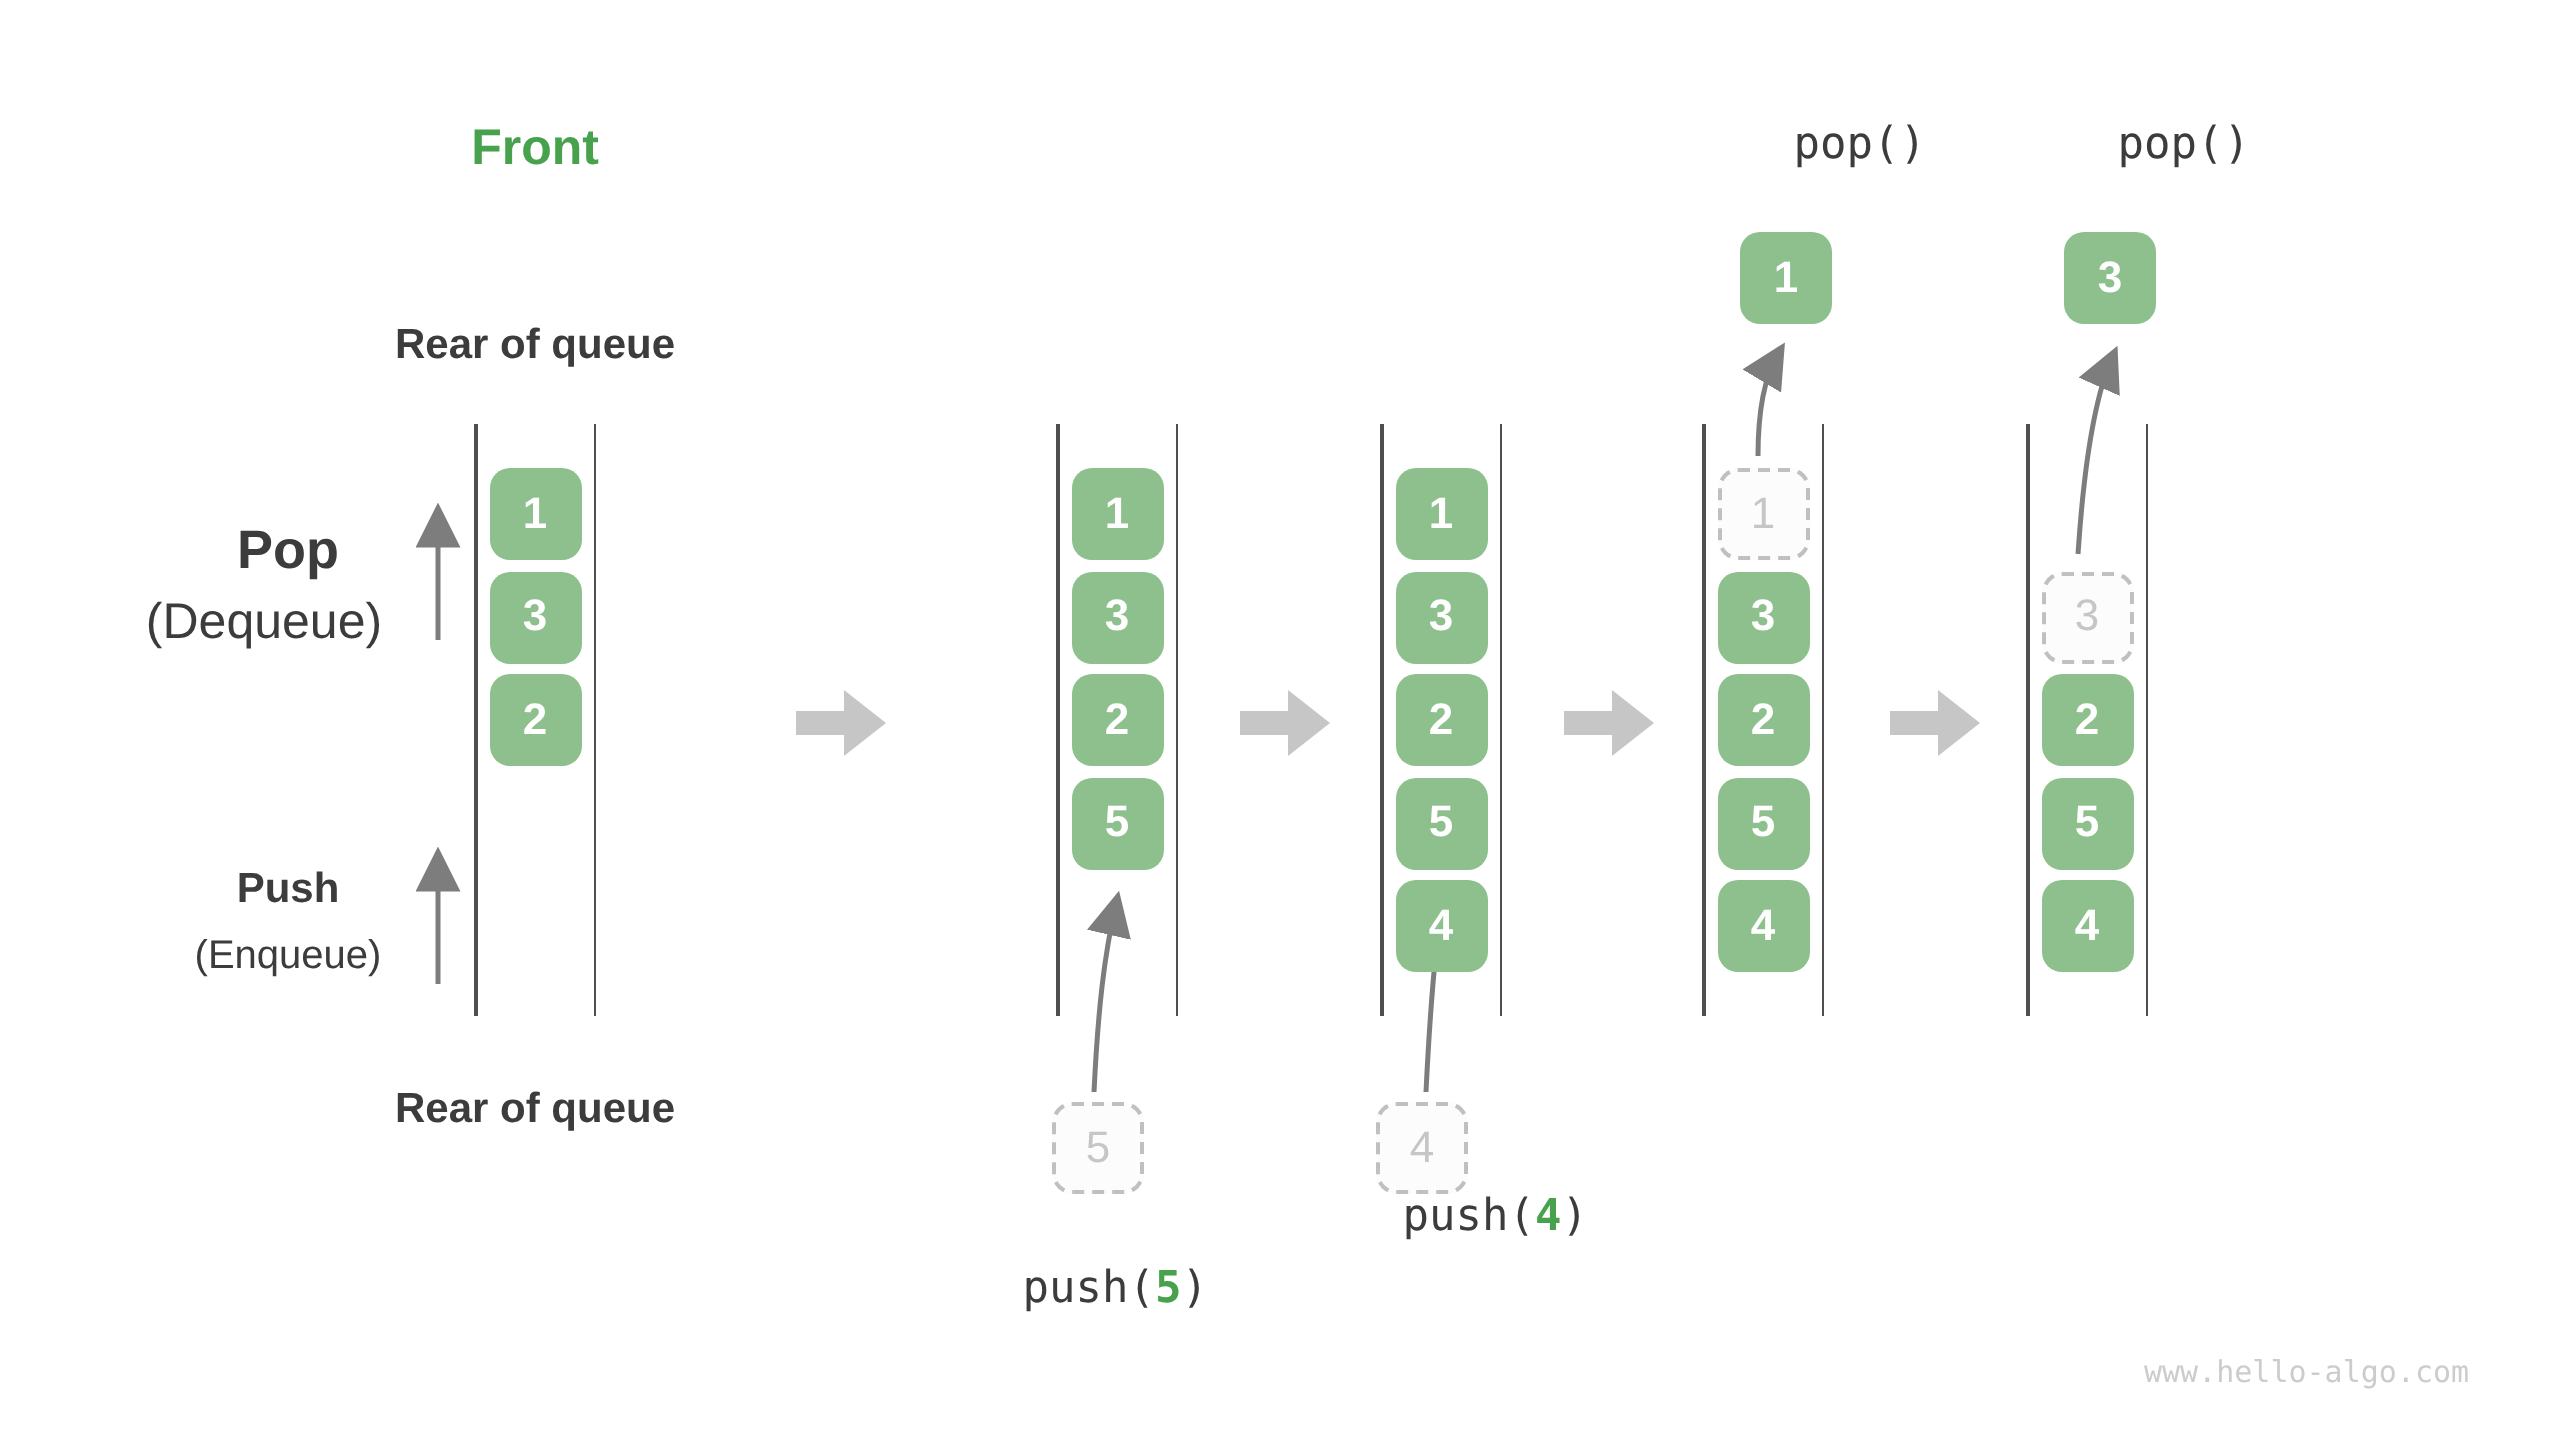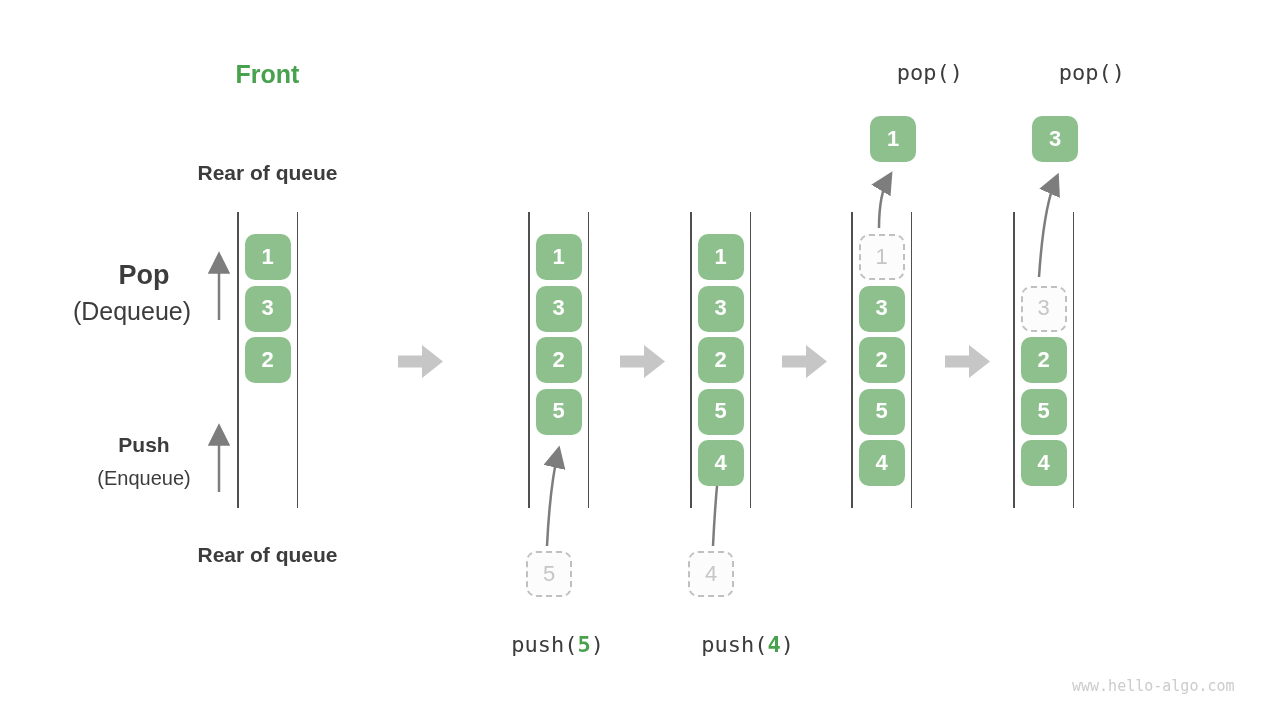--- a/index.html
+++ b/index.html
@@ -84,21 +84,21 @@
       <div class="abs cell dashed" style="left: 526px; top: 551px;">5</div>
       <div class="abs mono op-label" style="left: 464px; top: 632px;"><span>push(</span><span class="push-digit">5</span><span>)</span></div>
       <div class="abs qline" style="left: 690px;"></div>
       <div class="abs qline" style="left: 749.5px;"></div>
       <div class="abs cell" style="left: 697.5px; top: 234px;">1</div>
       <div class="abs cell" style="left: 697.5px; top: 285.5px;">3</div>
       <div class="abs cell" style="left: 697.5px; top: 337px;">2</div>
       <div class="abs cell" style="left: 697.5px; top: 388.5px;">5</div>
       <div class="abs cell" style="left: 697.5px; top: 440px;">4</div>
       <div class="abs cell dashed" style="left: 688px; top: 551px;">4</div>
-      <div class="abs mono op-label" style="left: 654px; top: 632px;"><span>push(</span><span class="push-digit">4</span><span>)</span></div>
+      <div class="abs mono op-label" style="left: 654px; top: 596px;"><span>push(</span><span class="push-digit">4</span><span>)</span></div>
       <div class="abs qline" style="left: 851px;"></div>
       <div class="abs qline" style="left: 910.5px;"></div>
       <div class="abs cell dashed" style="left: 858.5px; top: 234px;">1</div>
       <div class="abs cell" style="left: 858.5px; top: 285.5px;">3</div>
       <div class="abs cell" style="left: 858.5px; top: 337px;">2</div>
       <div class="abs cell" style="left: 858.5px; top: 388.5px;">5</div>
       <div class="abs cell" style="left: 858.5px; top: 440px;">4</div>
       <div class="abs cell" style="left: 870px; top: 116px;">1</div>
       <div class="abs mono op-label" style="left: 823px; top: 60px;">pop()</div>
       <div class="abs qline" style="left: 1013px;"></div>

